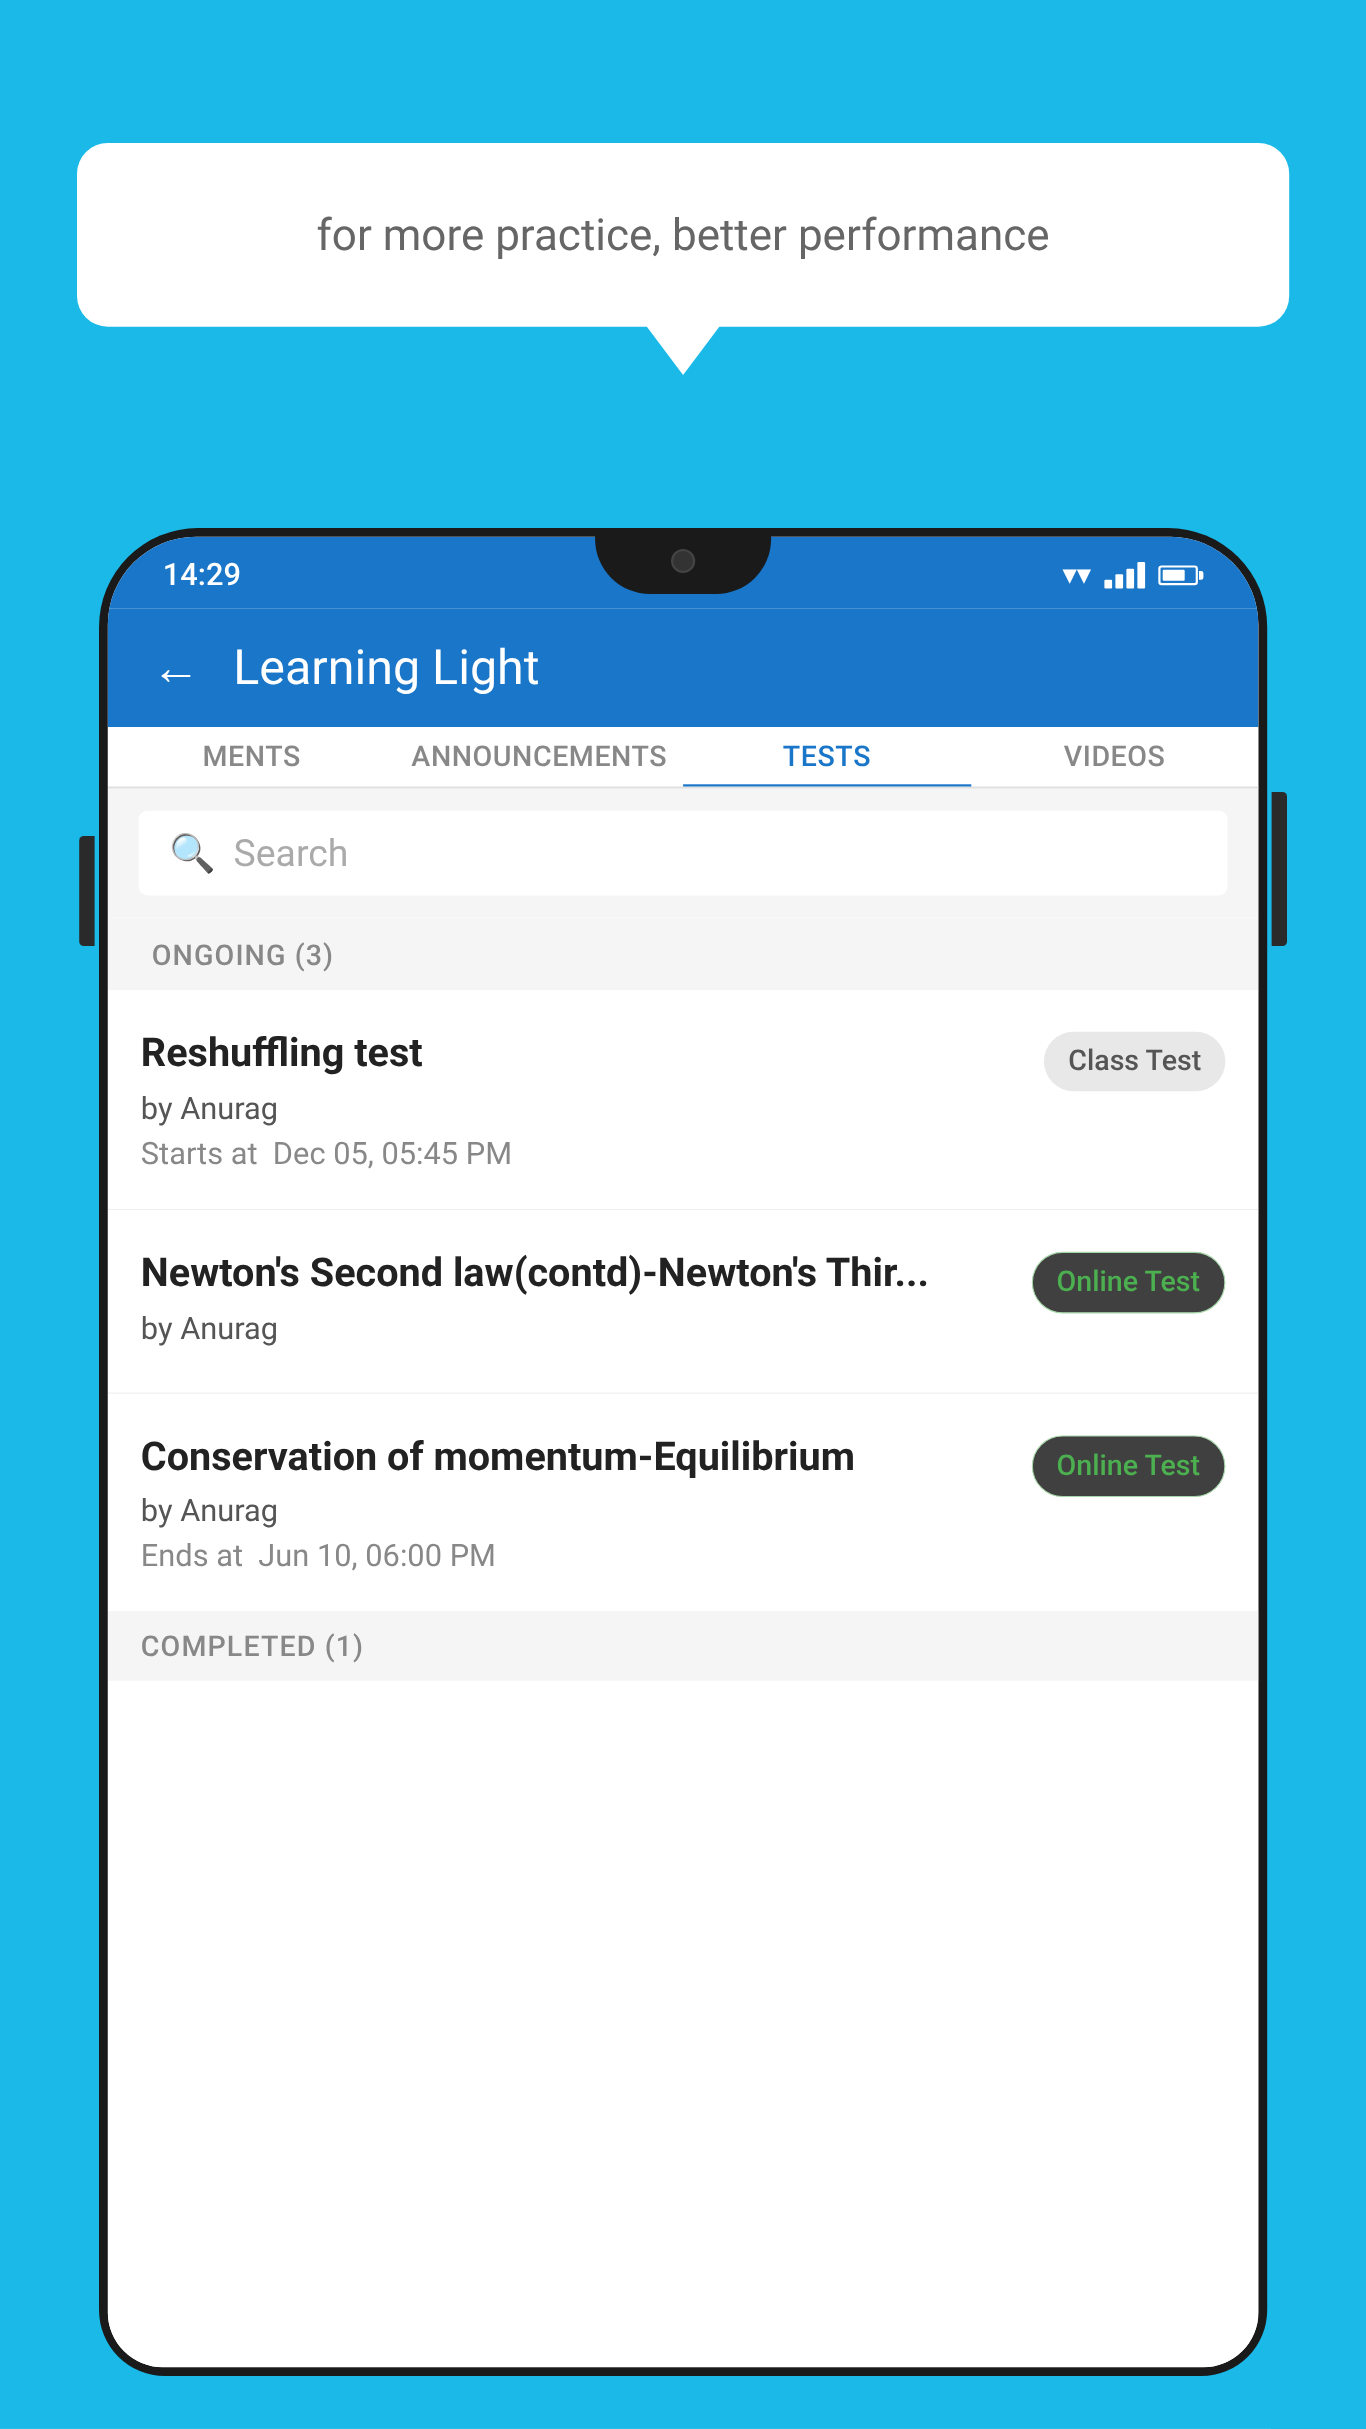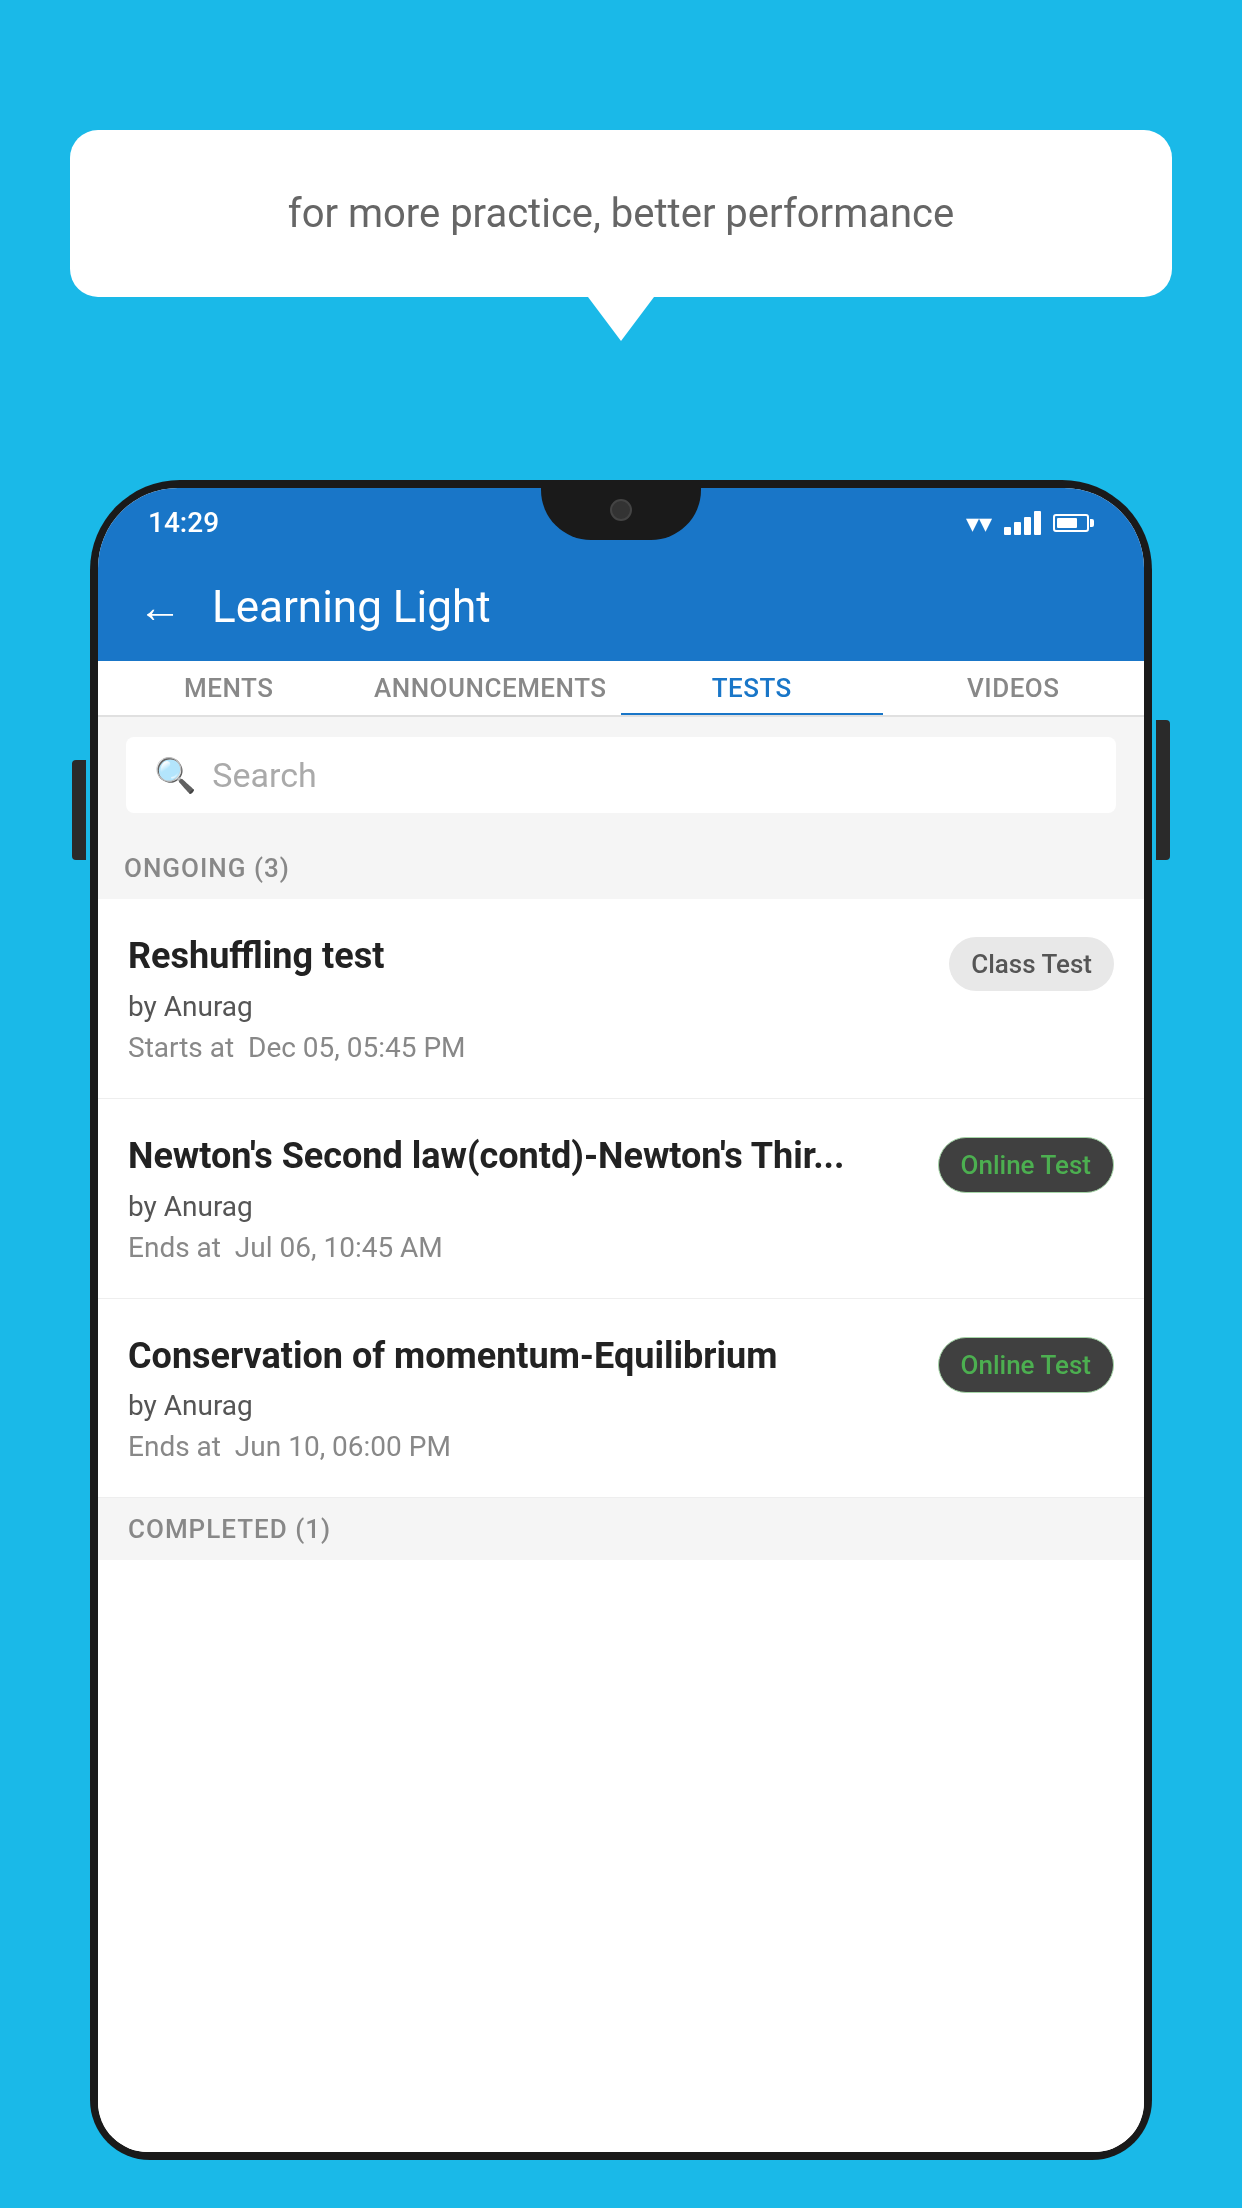--- a/index.html
+++ b/index.html
@@ -230,21 +230,21 @@
       font-size: 34px;
     }
 
     .search-text {
       color: #aaa;
       font-size: 34px;
     }
 
     
     .section-header {
-      padding: 20px 26px 16px;
+      padding: 20px 40px 16px;
       background: #f5f5f5;
       flex-shrink: 0;
     }
 
     .section-label {
       font-size: 26px;
       color: #888;
       font-weight: 500;
       letter-spacing: 1px;
     }
@@ -452,23 +452,20 @@
               <span>Starts at</span>&nbsp;&nbsp;<span>Dec 05, 05:45 PM</span>
             </div>
           </div>
           <div class="test-badge badge-class">Class Test</div>
         </div>
 
         <div class="test-item">
           <div class="test-info">
             <div class="test-name">Newton's Second law(contd)-Newton's Thir...</div>
             <div class="test-author">by Anurag</div>
-            <div class="test-time">
-              <span>Ends at</span>&nbsp;&nbsp;<span>Jul 06, 10:45 AM</span>
-            </div>
           </div>
           <div class="test-badge badge-online">Online Test</div>
         </div>
 
         <div class="test-item">
           <div class="test-info">
             <div class="test-name">Conservation of momentum-Equilibrium</div>
             <div class="test-author">by Anurag</div>
             <div class="test-time">
               <span>Ends at</span>&nbsp;&nbsp;<span>Jun 10, 06:00 PM</span>

